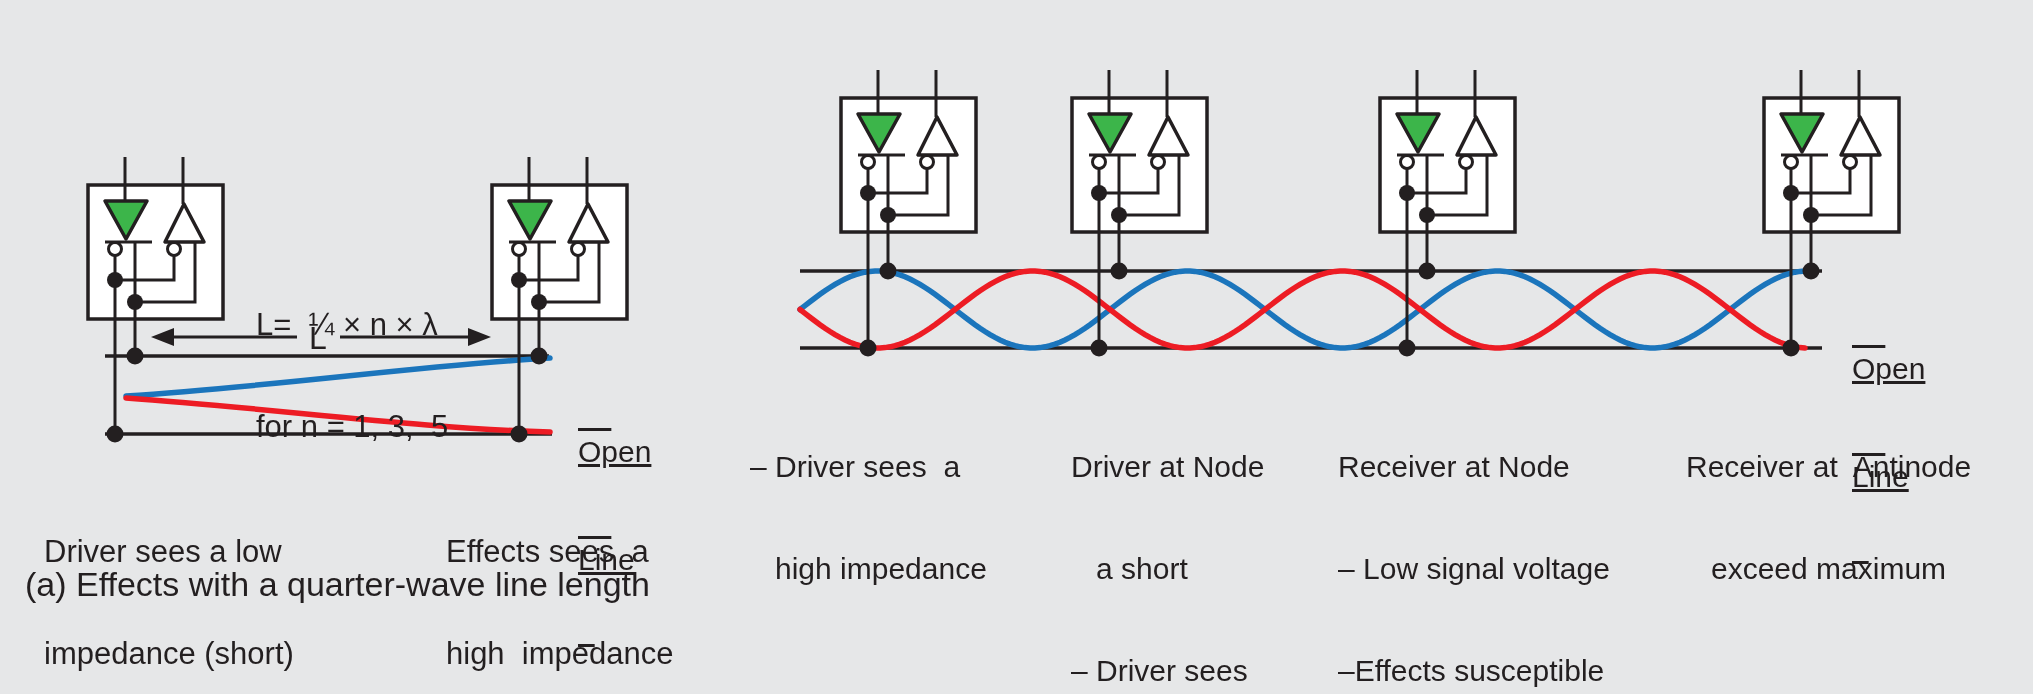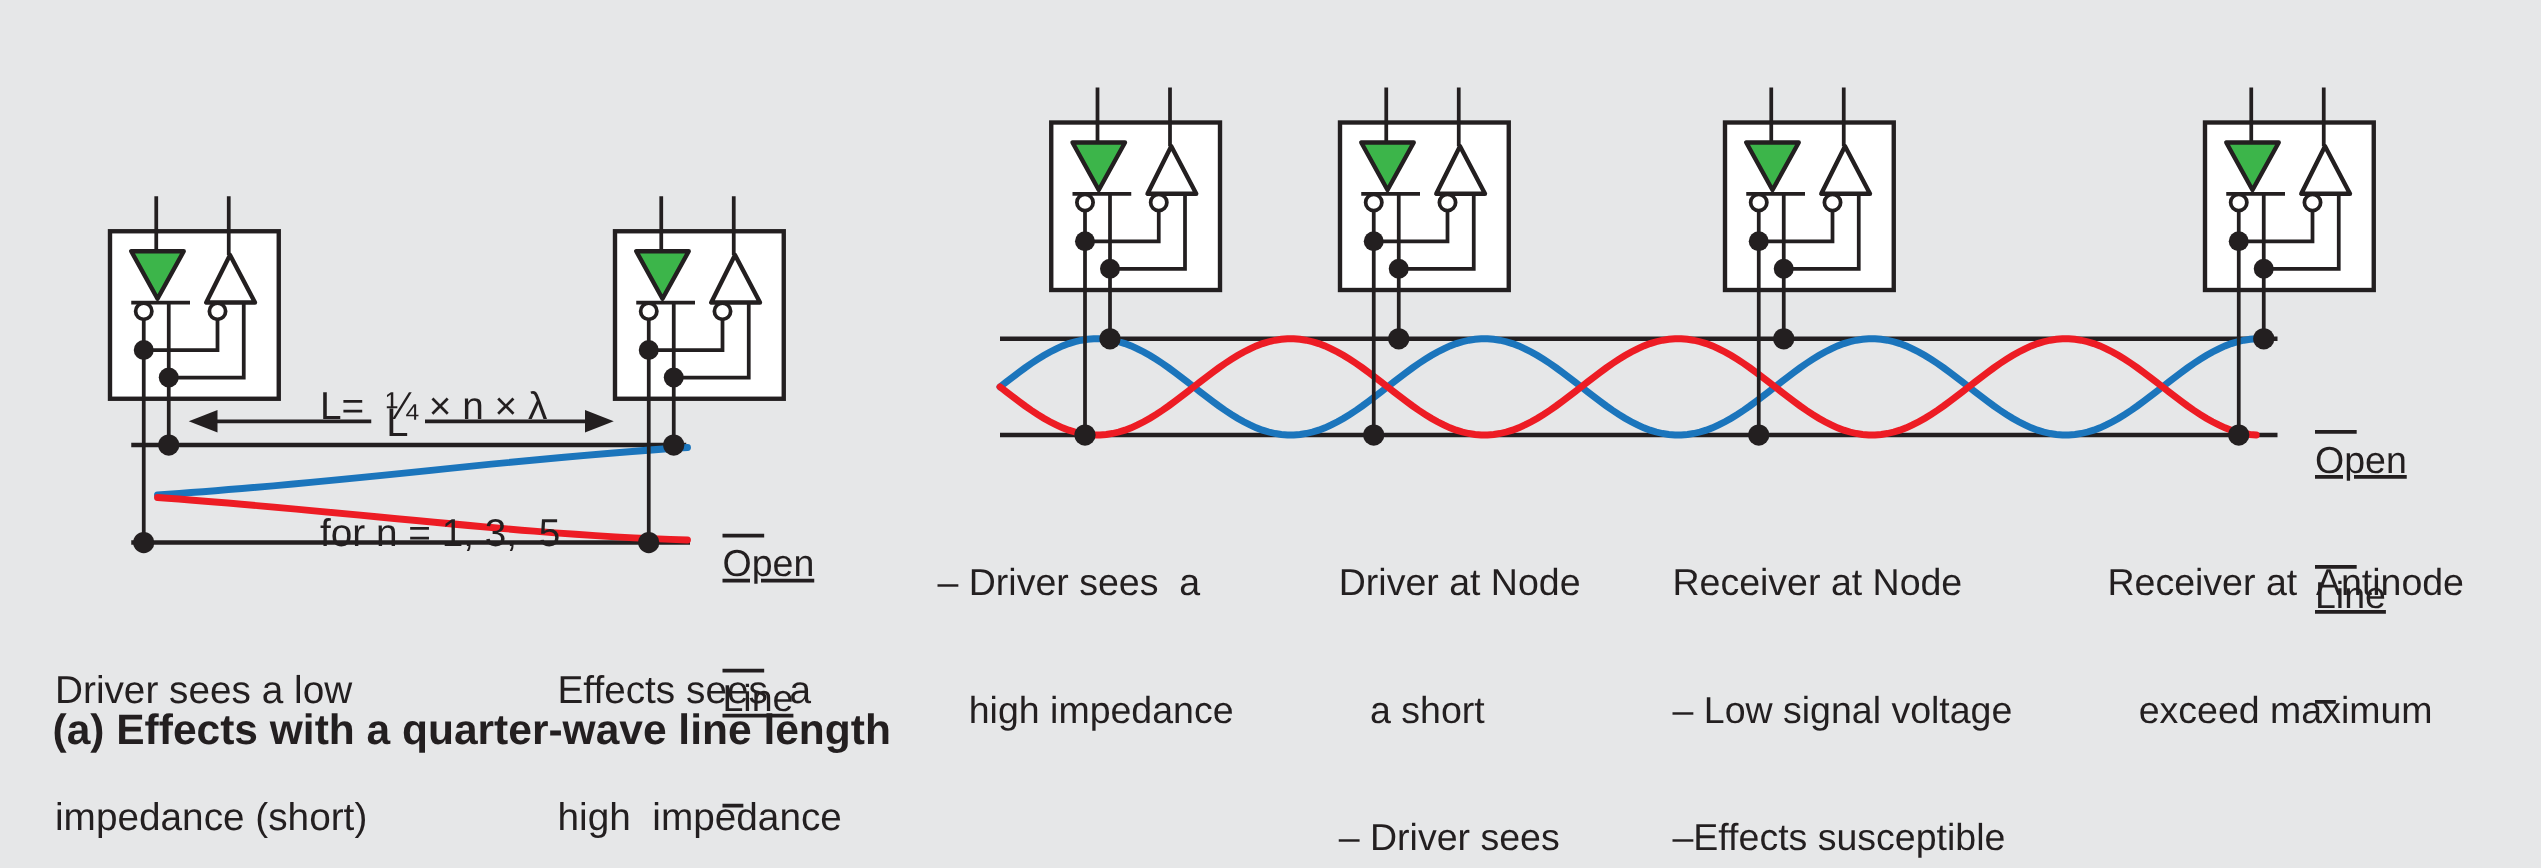--- a/index.html
+++ b/index.html
@@ -126,21 +126,21 @@
   <div class="txt label-a" style="left:44px;top:435px;">
     <div>Driver sees a low</div>
     <div>impedance (short)</div>
   </div>
 
   <div class="txt label-a" style="left:446px;top:435px;">
     <div>Effects sees  a</div>
     <div>high  impedance</div>
   </div>
 
-  <div class="txt caption" style="left:42px;top:532px;font-weight:bold;">(a) Effects with a quarter-wave line length</div>
+  <div class="txt caption" style="left:25px;top:532px;">(a) Effects with a quarter-wave line length</div>
 
   <div class="txt note" style="left:750px;top:350px;">
     <div>– Driver sees  a</div>
     <div>   high impedance</div>
     
     
   </div>
 
   <div class="txt note" style="left:1071px;top:350px;">
     <div>Driver at Node</div>

